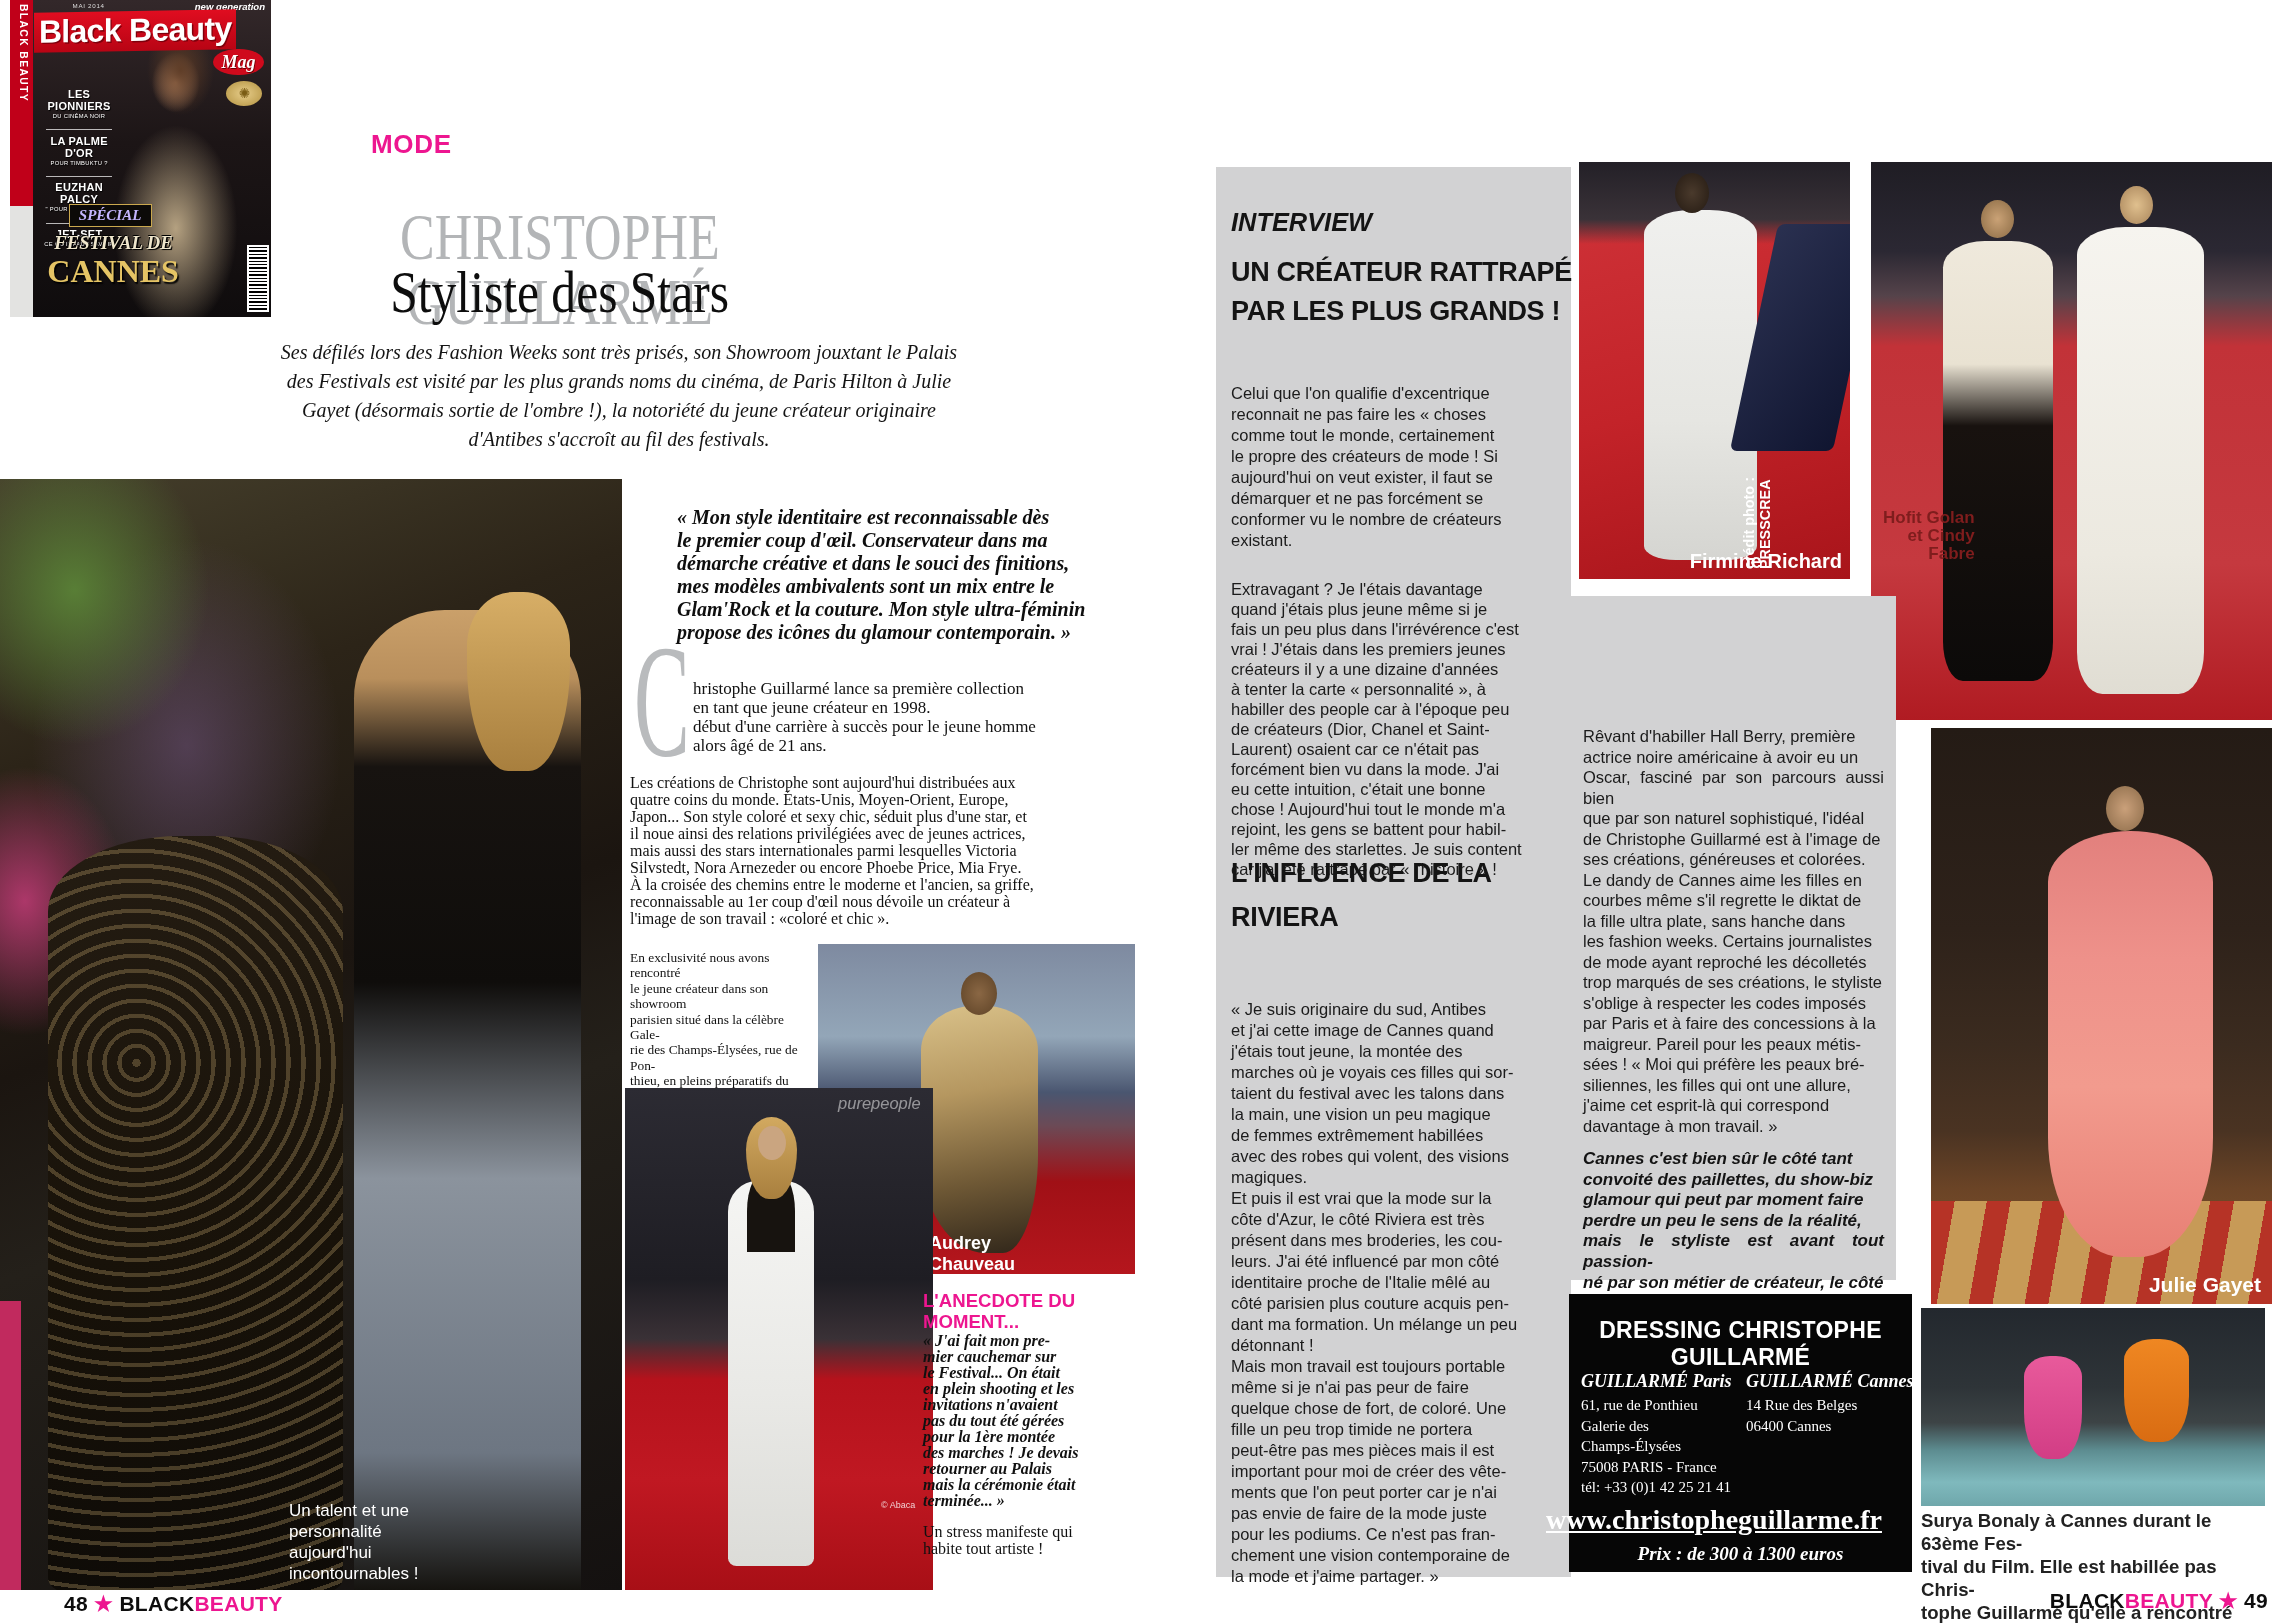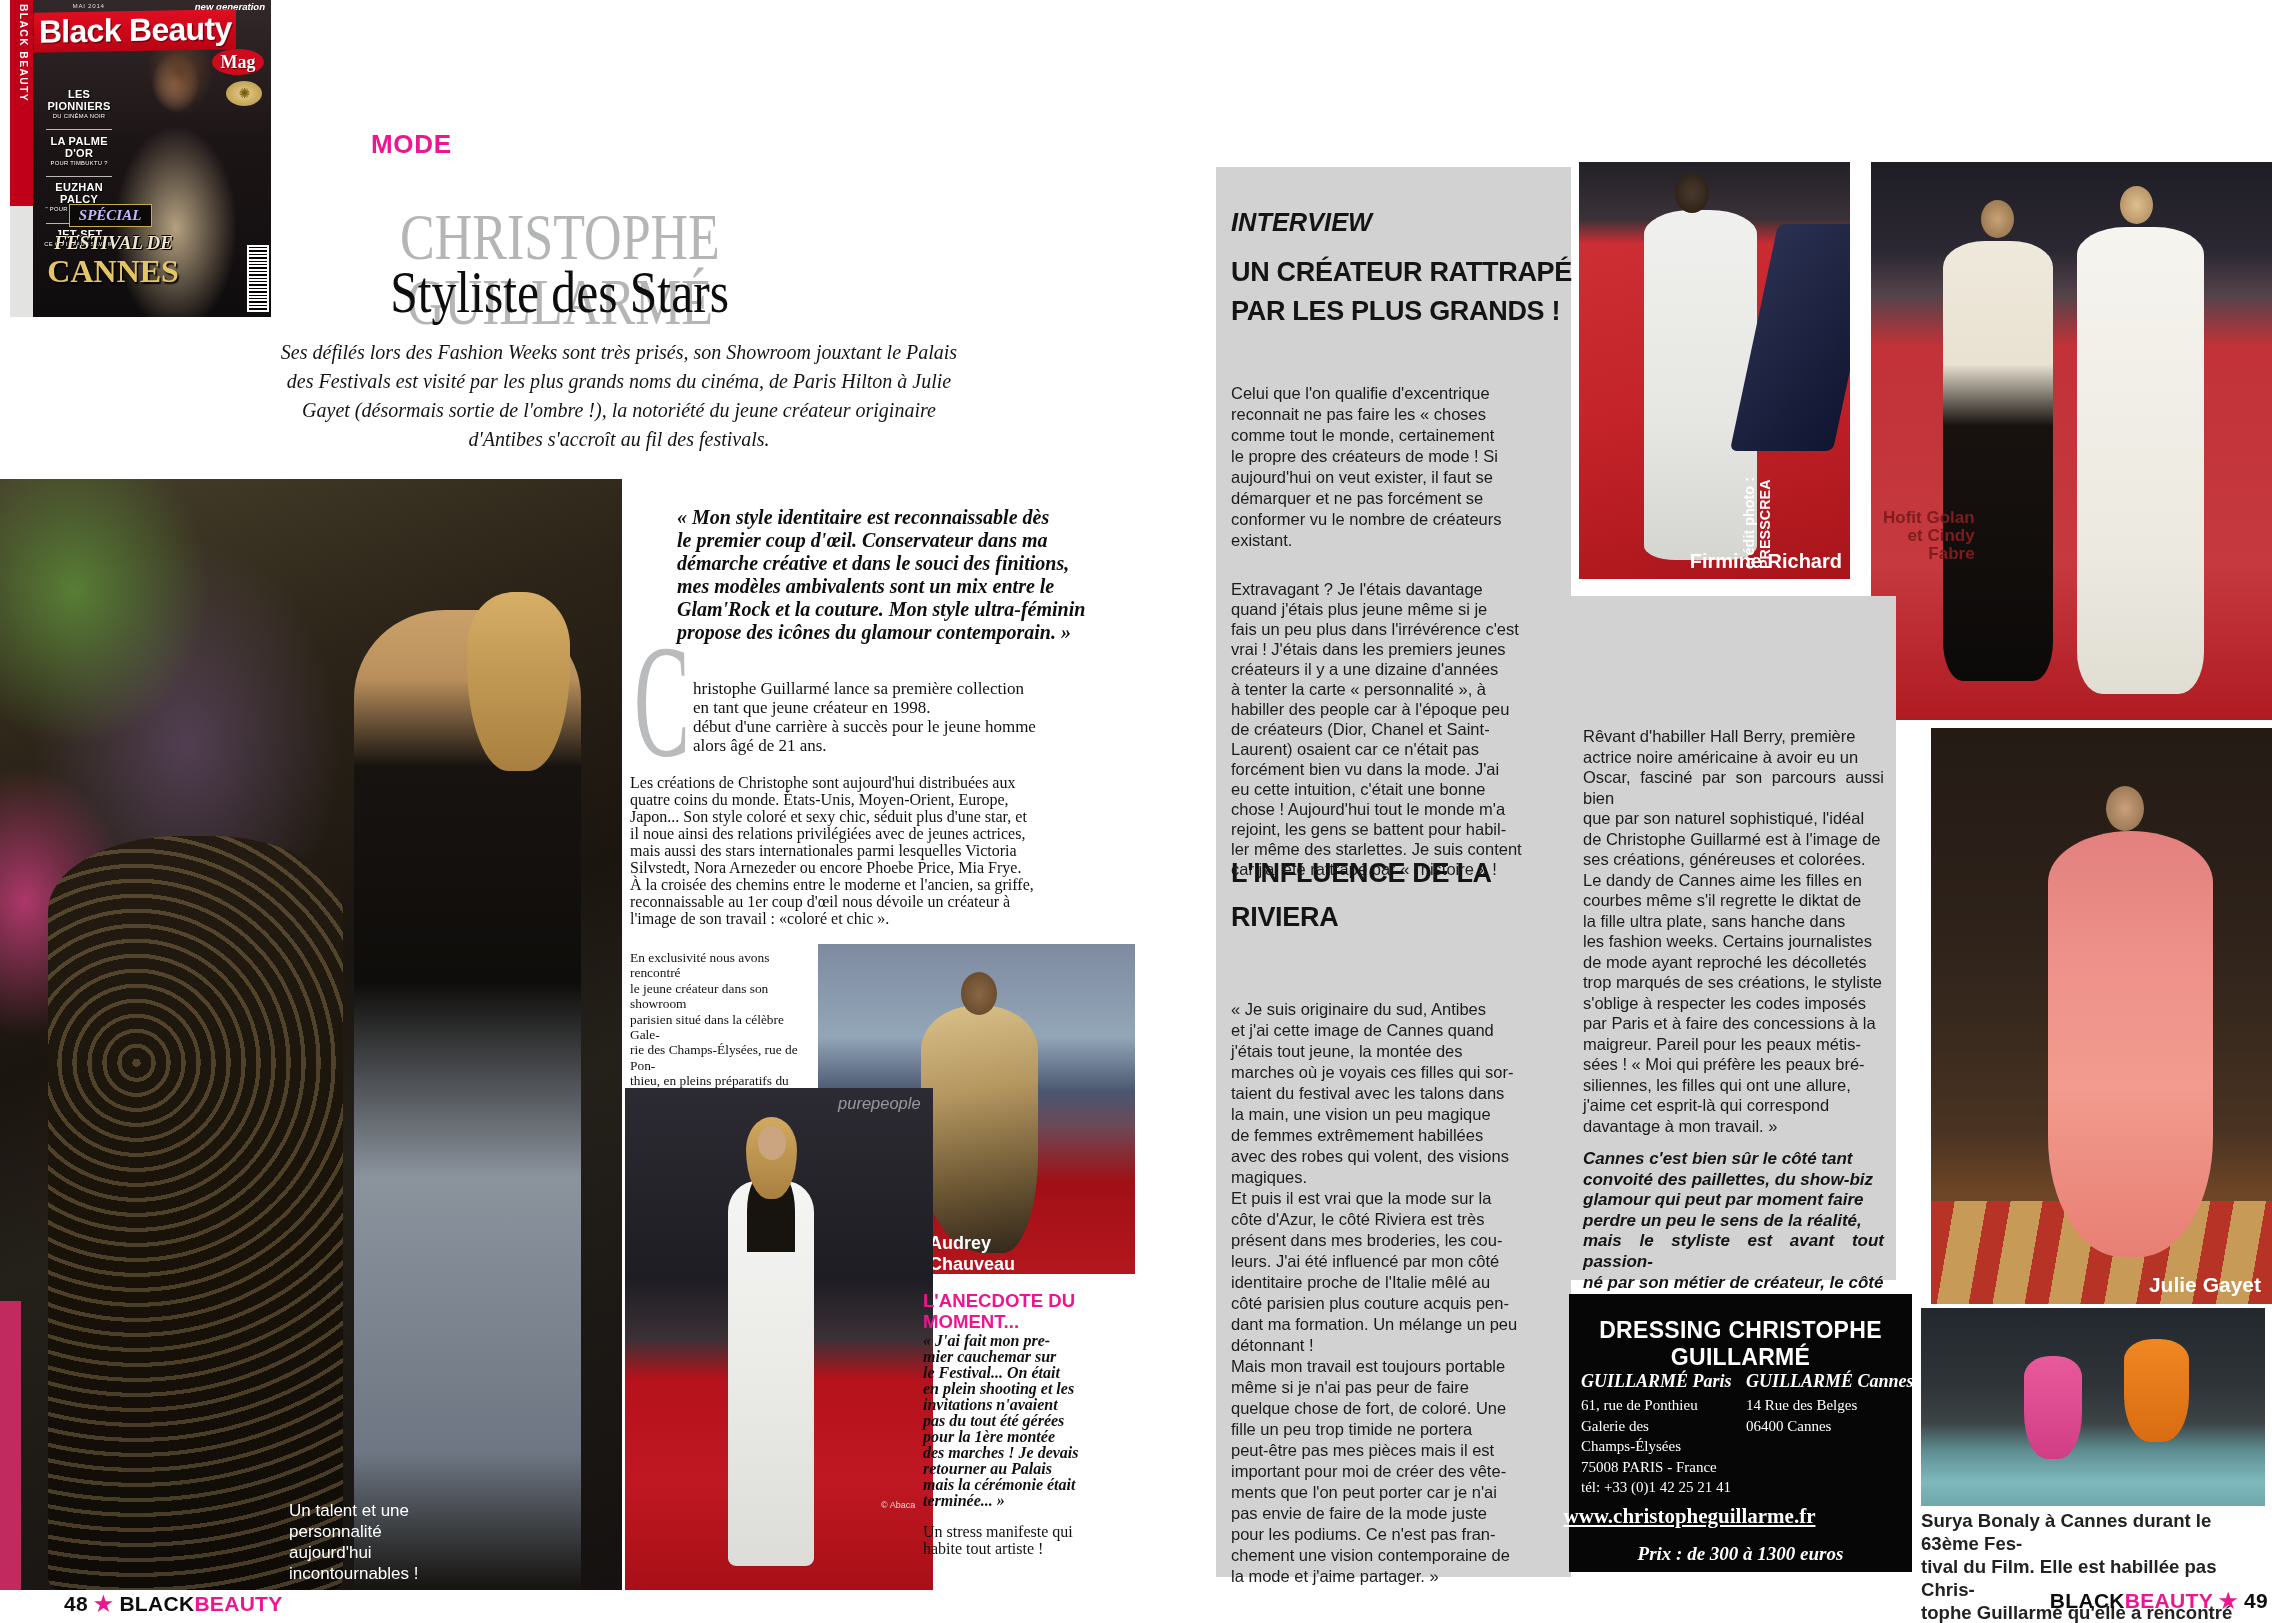--- a/index.html
+++ b/index.html
@@ -23,21 +23,21 @@
         radial-gradient(32px 40px at 60% 26%, rgba(205,150,110,.95), rgba(120,70,40,0) 75%),
         radial-gradient(82px 137px at 60% 72%, rgba(208,186,148,.85), rgba(60,45,30,0) 75%),
         linear-gradient(180deg,#33282a 0%,#1c1516 45%,#0f0c0d 100%); padding-left: 33px;}
   .cover .date{position:absolute;left:40px;top:2.1px;color:#ddd;font-size:6.2px;letter-spacing:0.7px;}
   .cover .tag{position:absolute;right:5.5px;top:1.4px;color:#fff;font-size:9.6px;font-style:italic;font-weight:bold;}
   .cover .masthead{position:absolute;left:1.4px;top:11px;width:197px;padding:1.4px 2.7px;
       background:linear-gradient(180deg,#e00d20,#b80414);transform:skewY(-1deg);
       color:#fff;font-weight:bold;font-size:32px;letter-spacing:-0.7px;text-align:center;
       text-shadow:1.4px 1.4px 0 #7e000c;}
   .cover .mag{position:absolute;right:6.9px;top:49px;padding:2.7px 8.2px;border-radius:50%;
-      background:#cf0a1c;color:#fff;font-weight:bold;font-size:18px;
+      background:#cf0a1c;color:#fff;font-style:italic;font-weight:bold;font-size:18px;
       font-family:"Liberation Serif",serif;text-shadow:0.7px 0.7px 0 #600;}
   .cover .palm{position:absolute;right:8.2px;top:81px;width:36px;height:25px;border-radius:50%;
       background:radial-gradient(#e7cd8a,#b2913f);color:#7a5c14;font-size:13.7px;text-align:center;line-height:25px;}
   .cover .hl{position:absolute;left:5.5px;width:82px;color:#fff;text-align:center;}
   .cover .hl .l1{font-size:11px;font-weight:bold;letter-spacing:0.3px;text-shadow:0.7px 0.7px 0.7px #000;}
   .cover .hl .l2{font-size:5.8px;letter-spacing:0.3px;margin-top:0.7px;text-shadow:0.7px 0.7px 0.7px #000;}
   .cover .rule{position:absolute;left:13.7px;width:66px;height:0.7px;background:rgba(255,255,255,.7);}
   .cover .special{position:absolute;left:36px;top:204px;width:81px;height:20.6px;background:#0c0a08;
       border:0.7px solid #caa84e;color:#c4b5fd;font-family:"Liberation Serif",serif;
       font-style:italic;font-weight:bold;font-size:15px;text-align:center;line-height:20.6px;}
@@ -179,21 +179,21 @@
 
   .box-dressing{left:1569px;top:1294px;width:343px;height:278px;background:#060606;}
   .dress-h{left:1569px;top:1317px;width:343px;text-align:center;color:#fff;font-weight:bold;font-size:23px;letter-spacing:0.3px;}
   .addr-name{font-family:"Liberation Serif",serif;font-weight:bold;font-style:italic;font-size:18px;color:#fff;}
   .addr-lines{font-family:"Liberation Serif",serif;font-size:15px;line-height:20.6px;color:#fff;}
   .addr-paris-n{left:1581px;top:1371px;}
   .addr-paris{left:1581px;top:1395px;}
   .addr-cannes-n{left:1746px;top:1371px;}
   .addr-cannes{left:1746px;top:1395px;}
   .dress-www{left:1546px;top:1504px;width:287px;text-align:center;color:#fff;font-family:"Liberation Serif",serif;
-      font-weight:bold;font-size:21px;text-decoration:underline;}
+      font-weight:bold;font-size:28px;text-decoration:underline;}
   .dress-prix{left:1569px;top:1543px;width:343px;text-align:center;color:#fff;font-family:"Liberation Serif",serif;
       font-weight:bold;font-style:italic;font-size:19px;}
 
   .photo-surya{left:1921px;top:1308px;width:344px;height:198px;overflow:hidden;background:
       linear-gradient(180deg,#23282e 0%,#2e3438 40%,#3d4446 58%,#5d8d91 72%,#7fb9bd 88%,#6fa7ab 100%);}
   .photo-surya .p1{position:absolute;left:103px;top:48px;width:58px;height:103px;background:
       linear-gradient(180deg,#e85a9b,#d23d85);border-radius:45% 45% 40% 40%/20% 20% 45% 45%;}
   .photo-surya .p2{position:absolute;left:203px;top:31px;width:65px;height:103px;background:
       linear-gradient(180deg,#ef8722,#d96c12);border-radius:45% 45% 40% 40%/20% 20% 45% 45%;}
   .cap-surya{left:1921px;top:1509px;width:352px;color:#222;font-weight:bold;font-size:18.6px;line-height:23px;}

